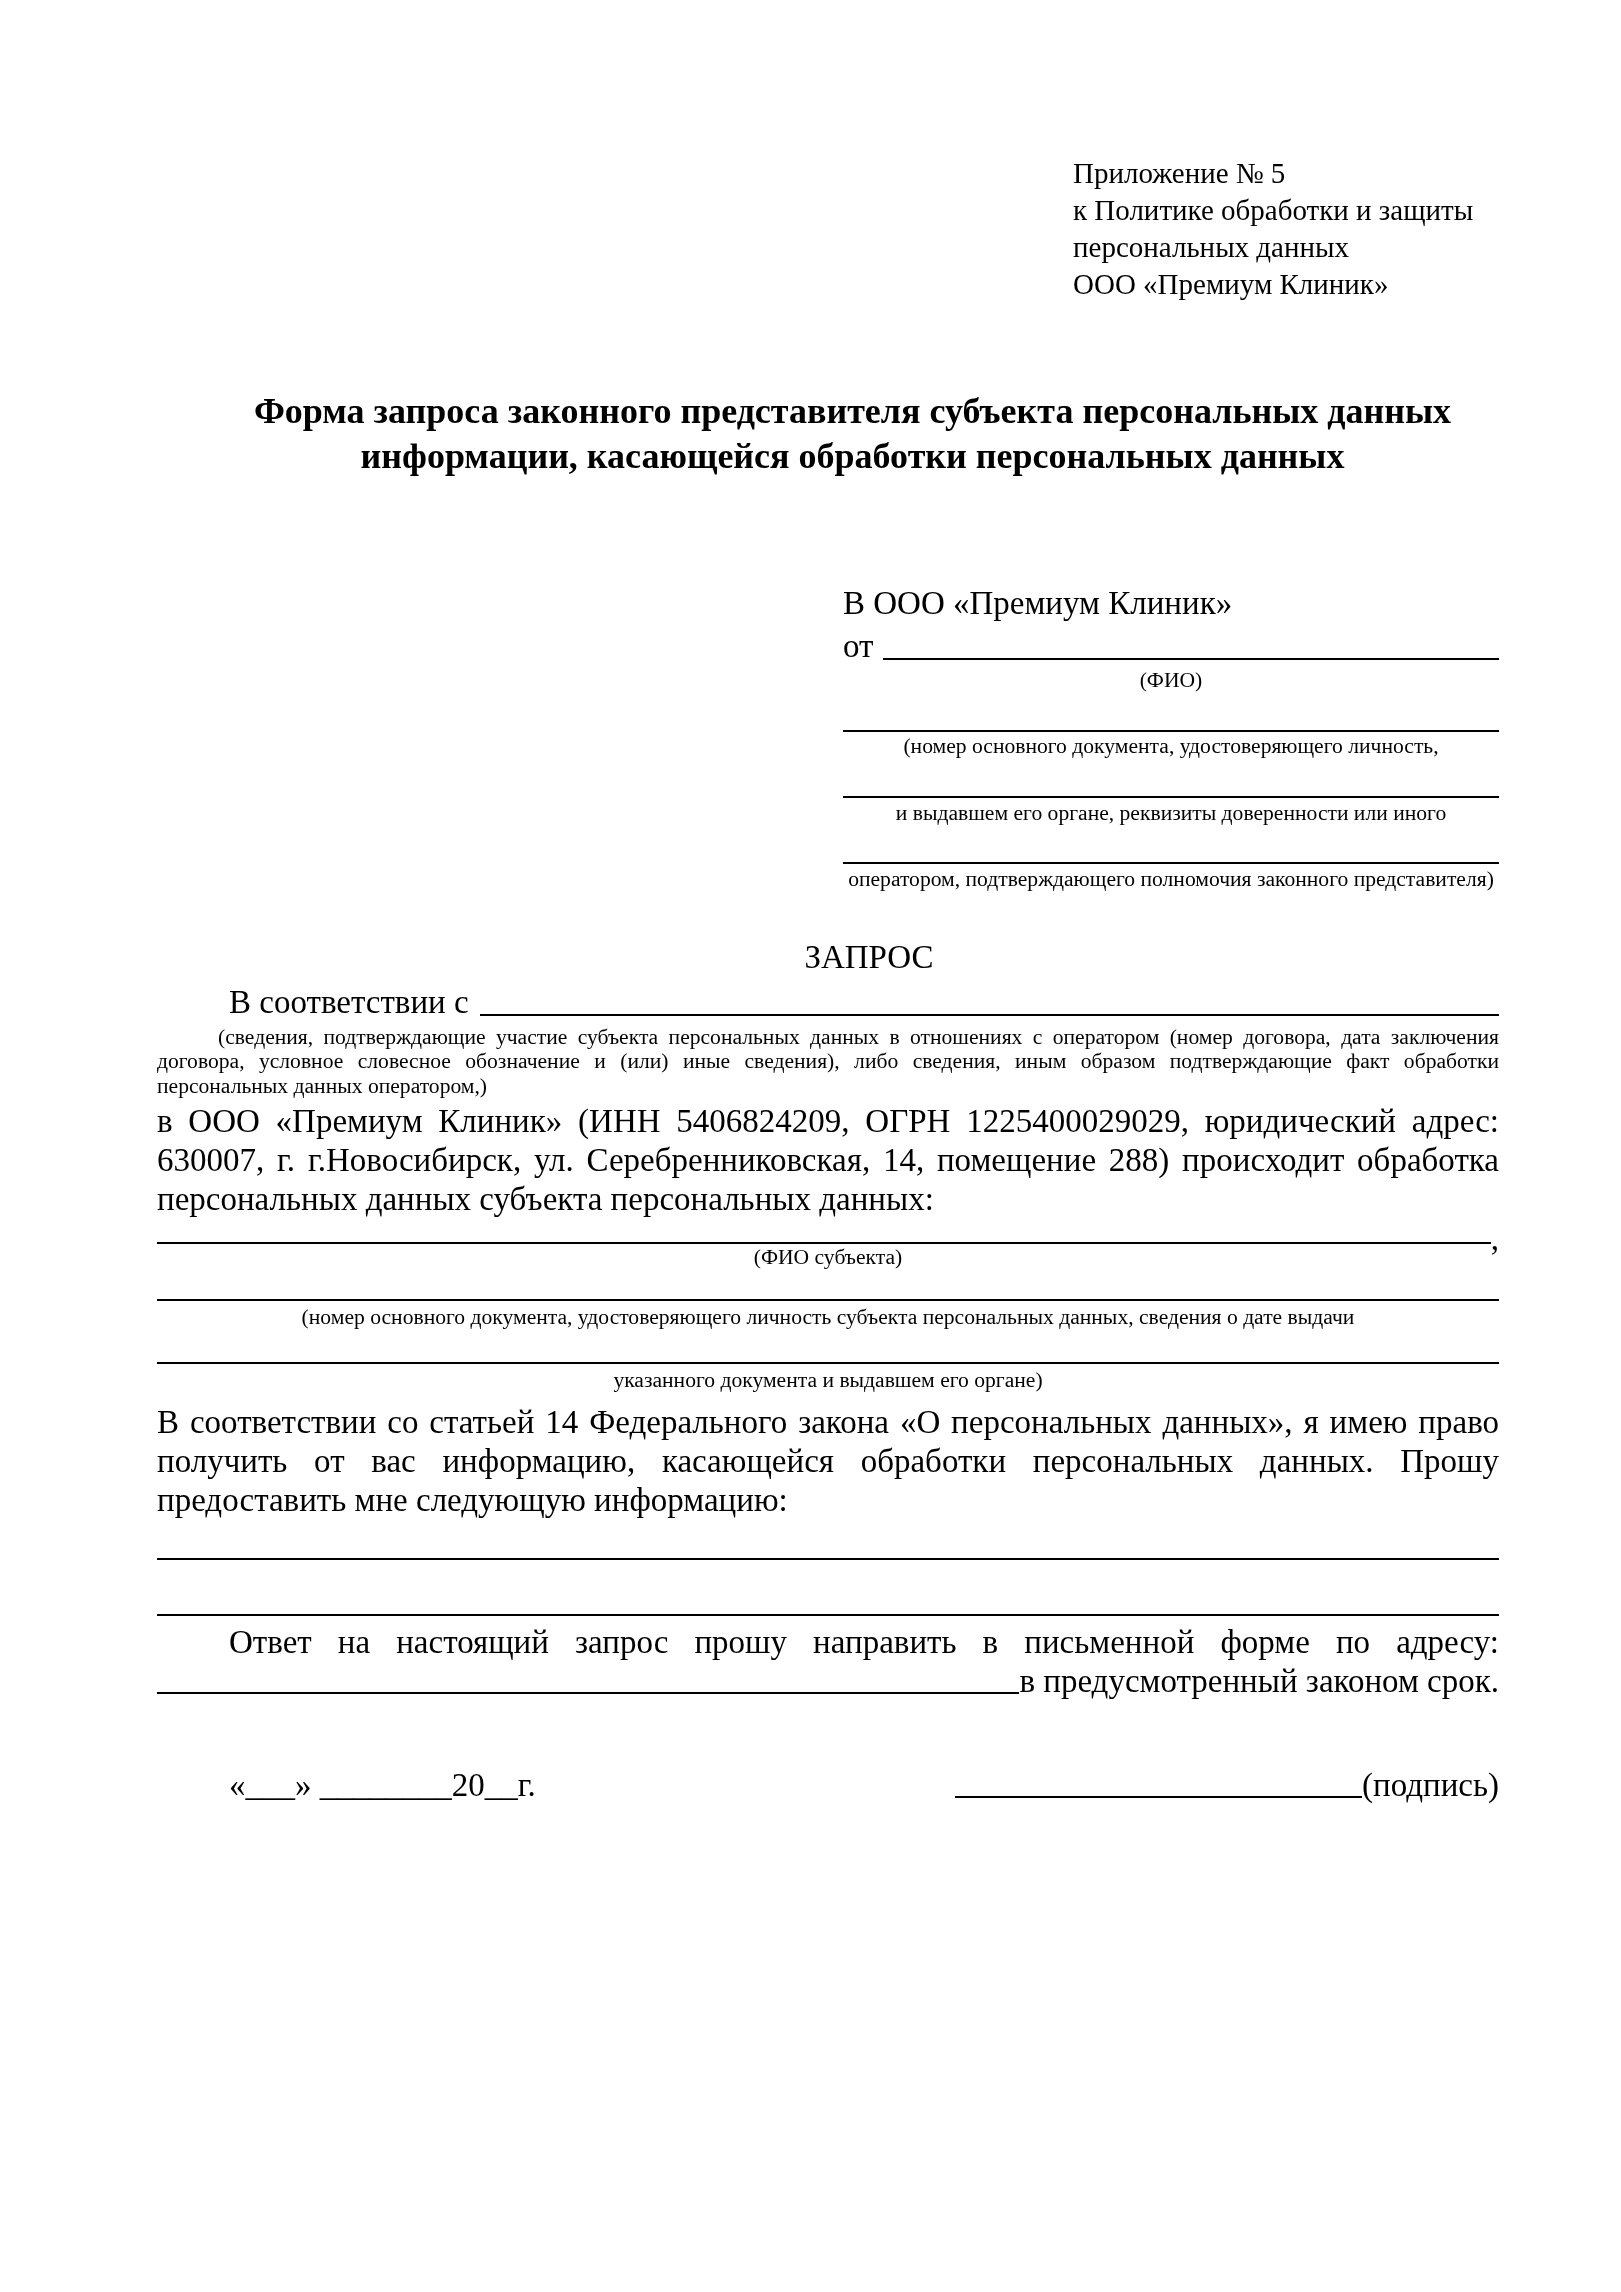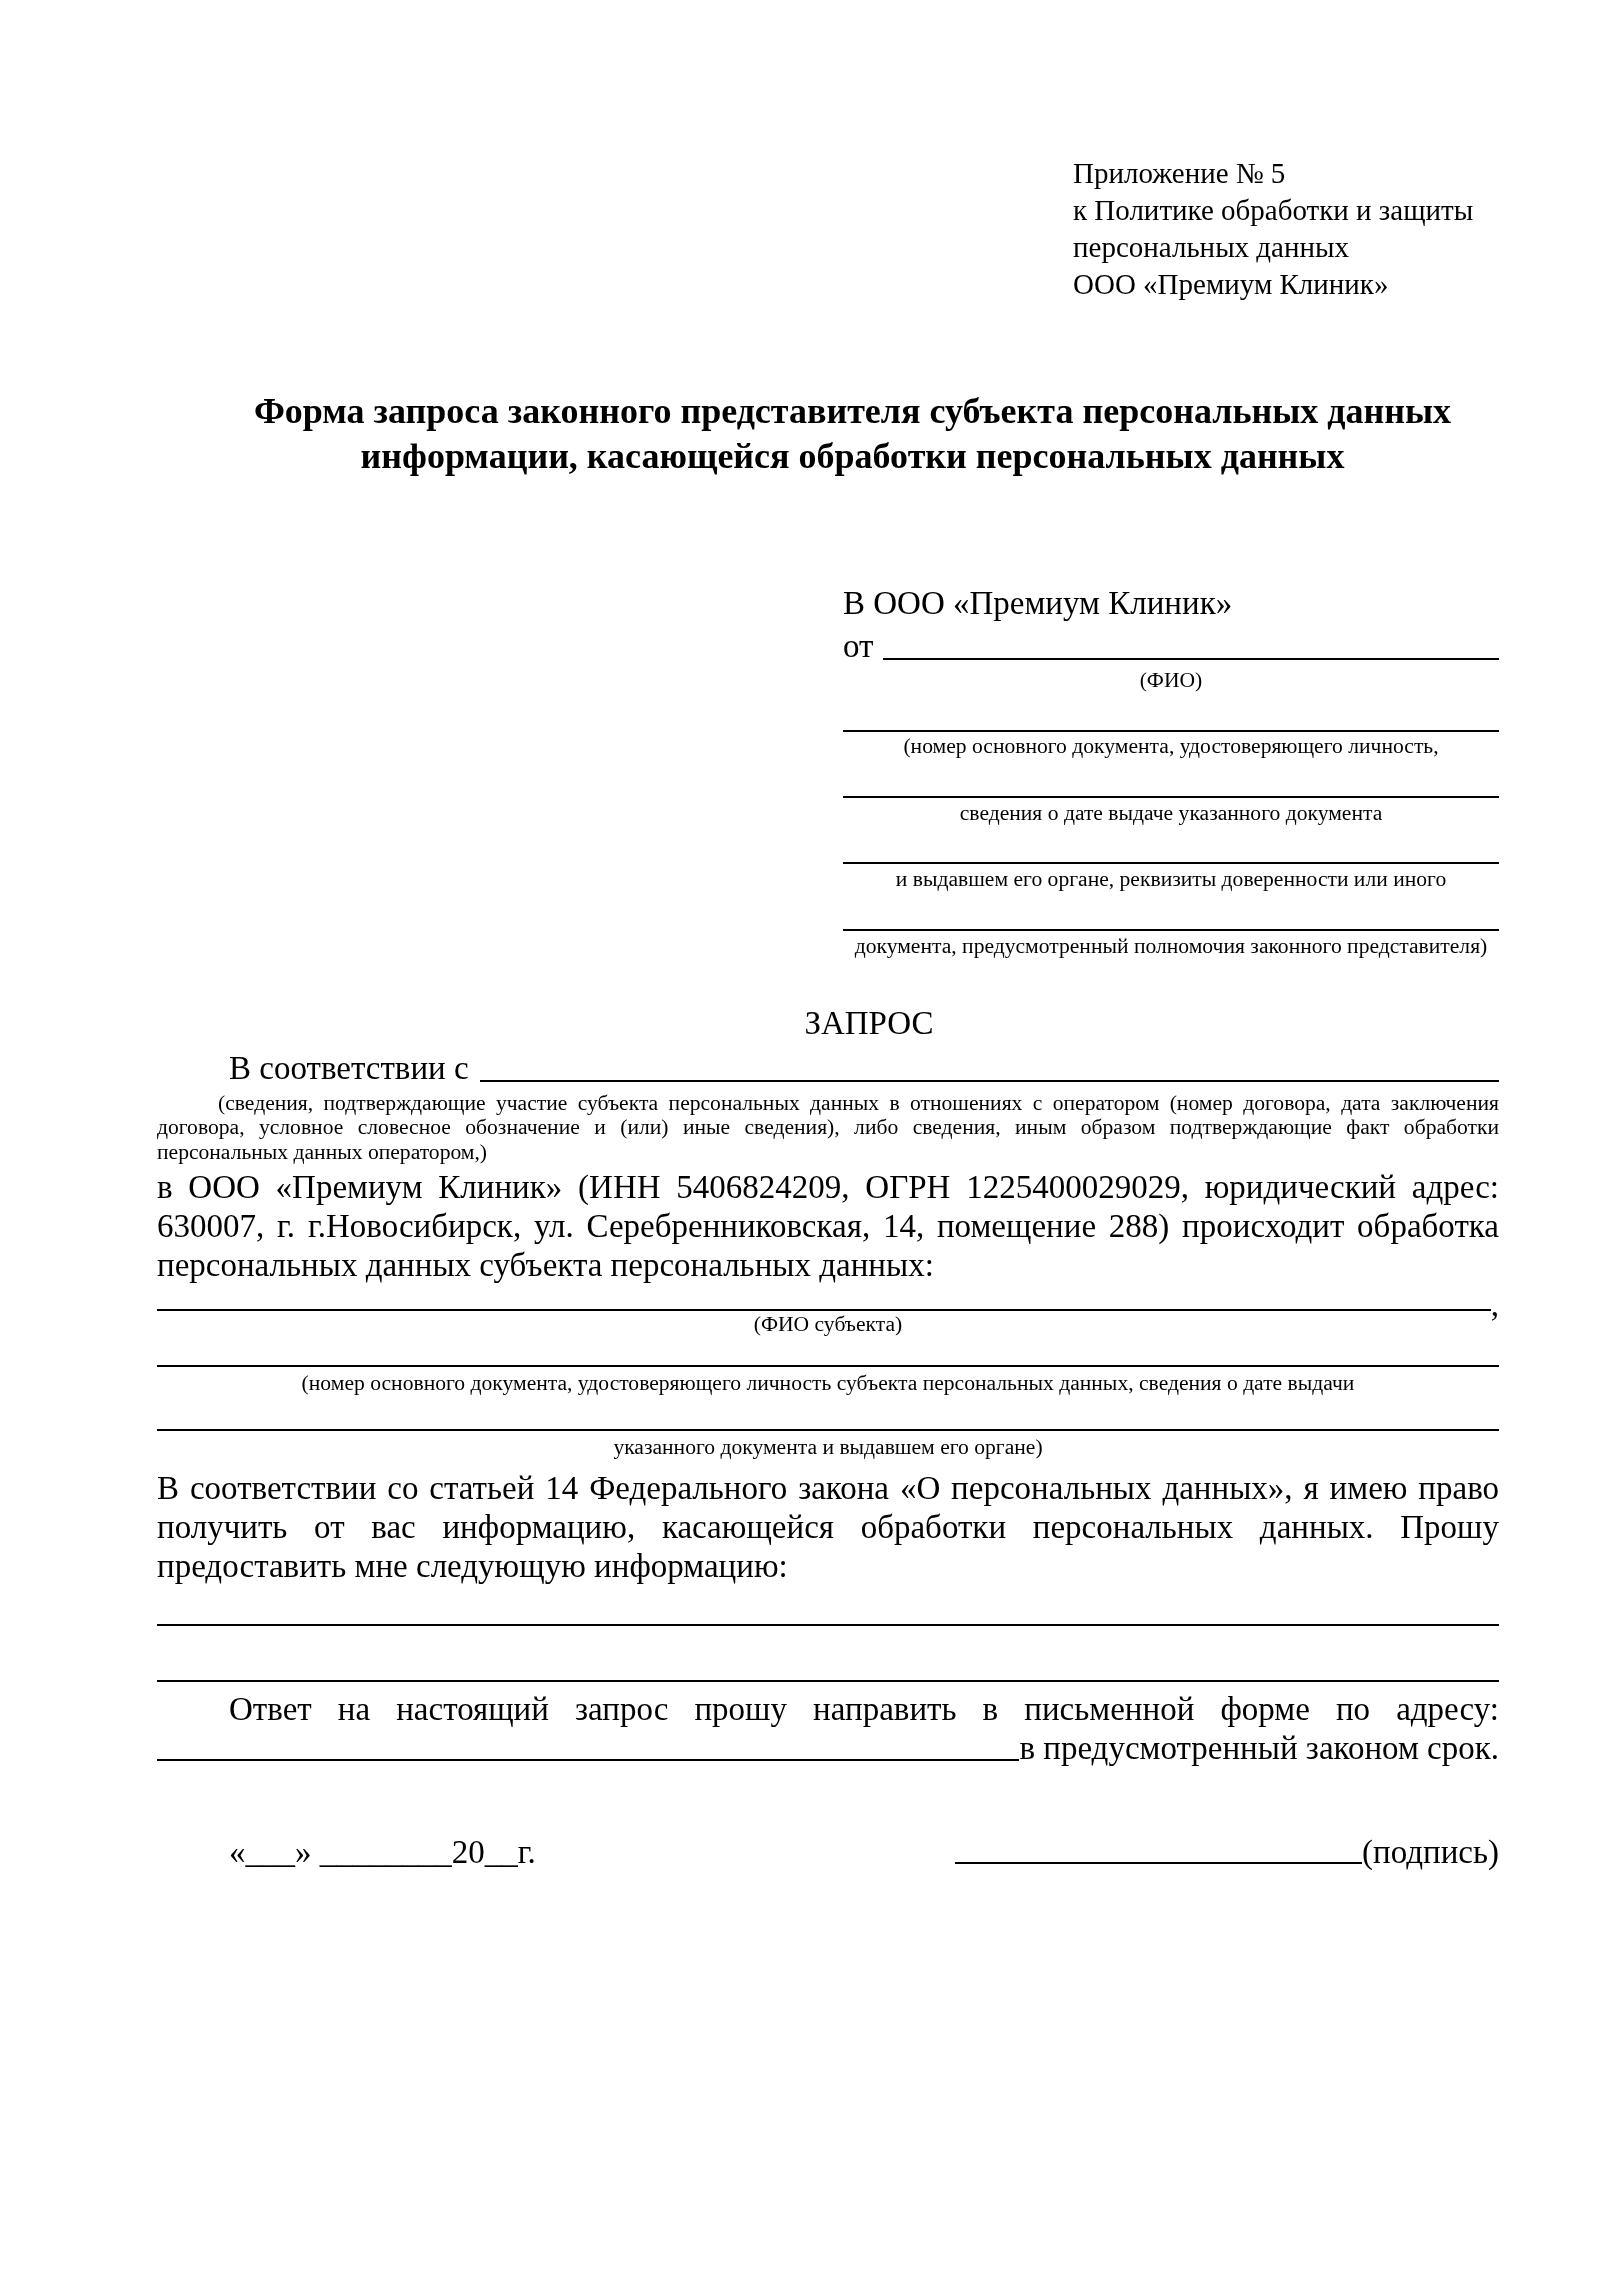--- a/index.html
+++ b/index.html
@@ -86,29 +86,25 @@
       <span class="uline"></span>
     </div>
     <div class="cap center fio-cap">(ФИО)</div>
 
     <div class="addr-row">
       <div class="hr"></div>
       <div class="cap center">(номер основного документа, удостоверяющего личность,</div>
     </div>
     <div class="addr-row">
       <div class="hr"></div>
-      <div class="cap center">сведения о дате выдаче указанного документа</div>
-    </div>
-    <div class="addr-row">
-      <div class="hr"></div>
       <div class="cap center">и выдавшем его органе, реквизиты доверенности или иного</div>
     </div>
     <div class="addr-row">
       <div class="hr"></div>
-      <div class="cap center">документа, предусмотренный полномочия законного представителя)</div>
+      <div class="cap center">оператором, подтверждающего полномочия законного представителя)</div>
     </div>
   </div>
 
   <div class="zapros">ЗАПРОС</div>
 
   <div class="intro">
     <span class="nowrap">В соответствии с</span>
     <span class="uline"></span>
   </div>
   <div class="cap intro-cap">(сведения, подтверждающие участие субъекта персональных данных в отношениях с оператором (номер договора, дата заключения договора, условное словесное обозначение и (или) иные сведения), либо сведения, иным образом подтверждающие факт обработки персональных данных оператором,)</div>

